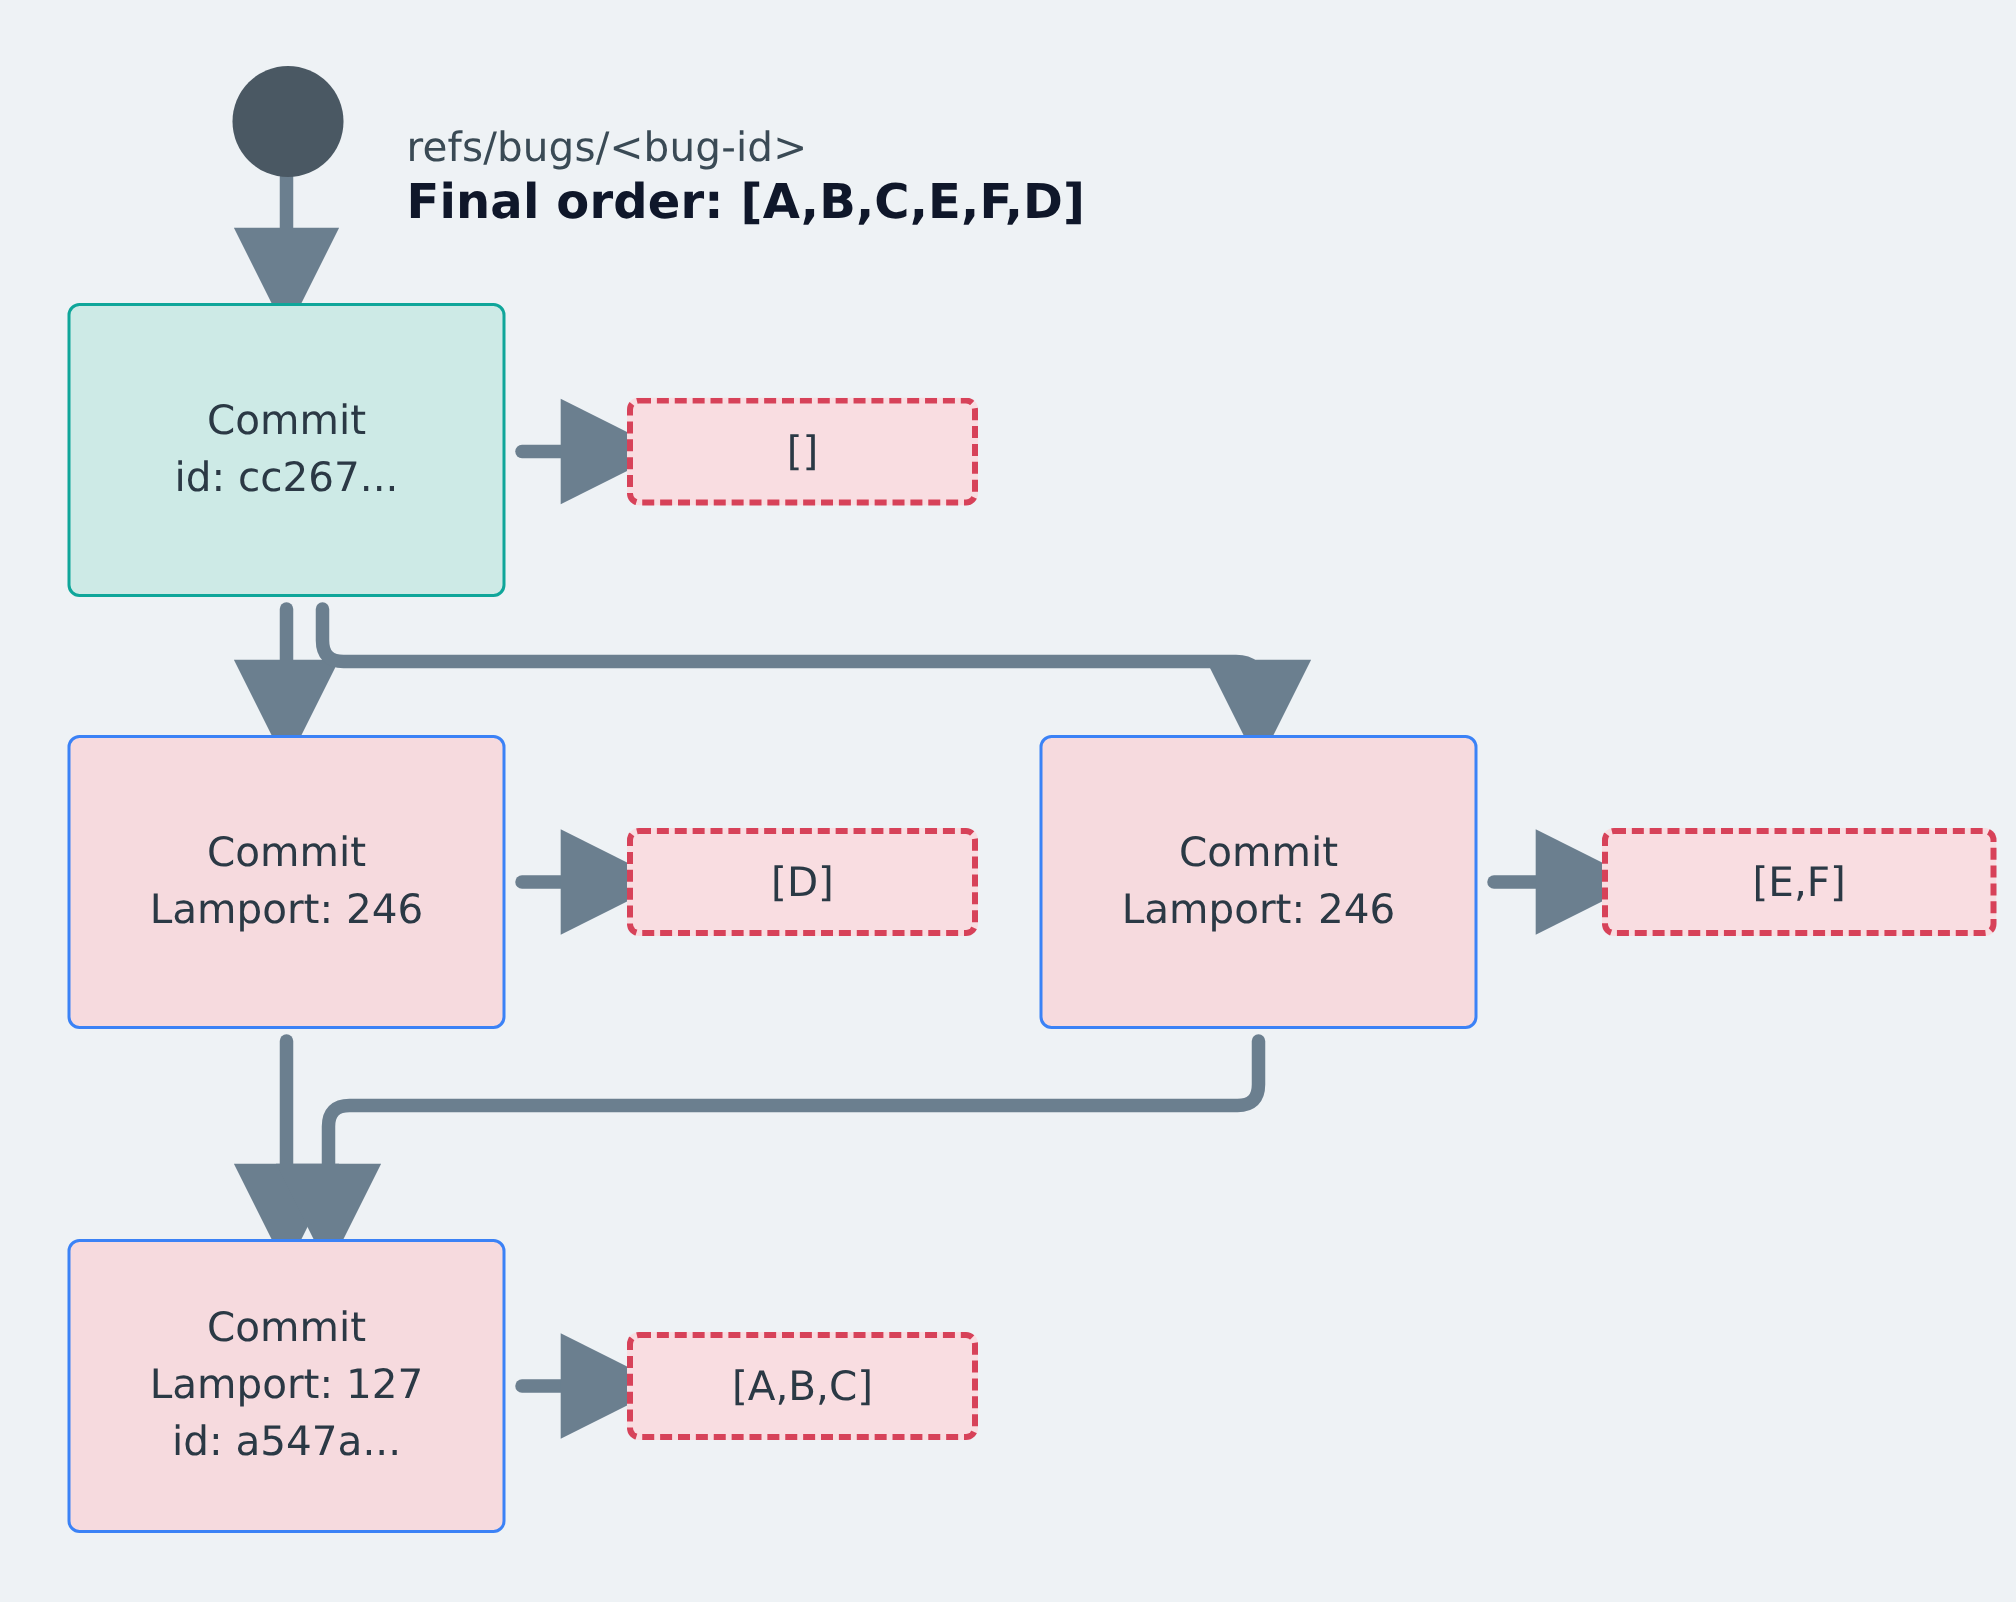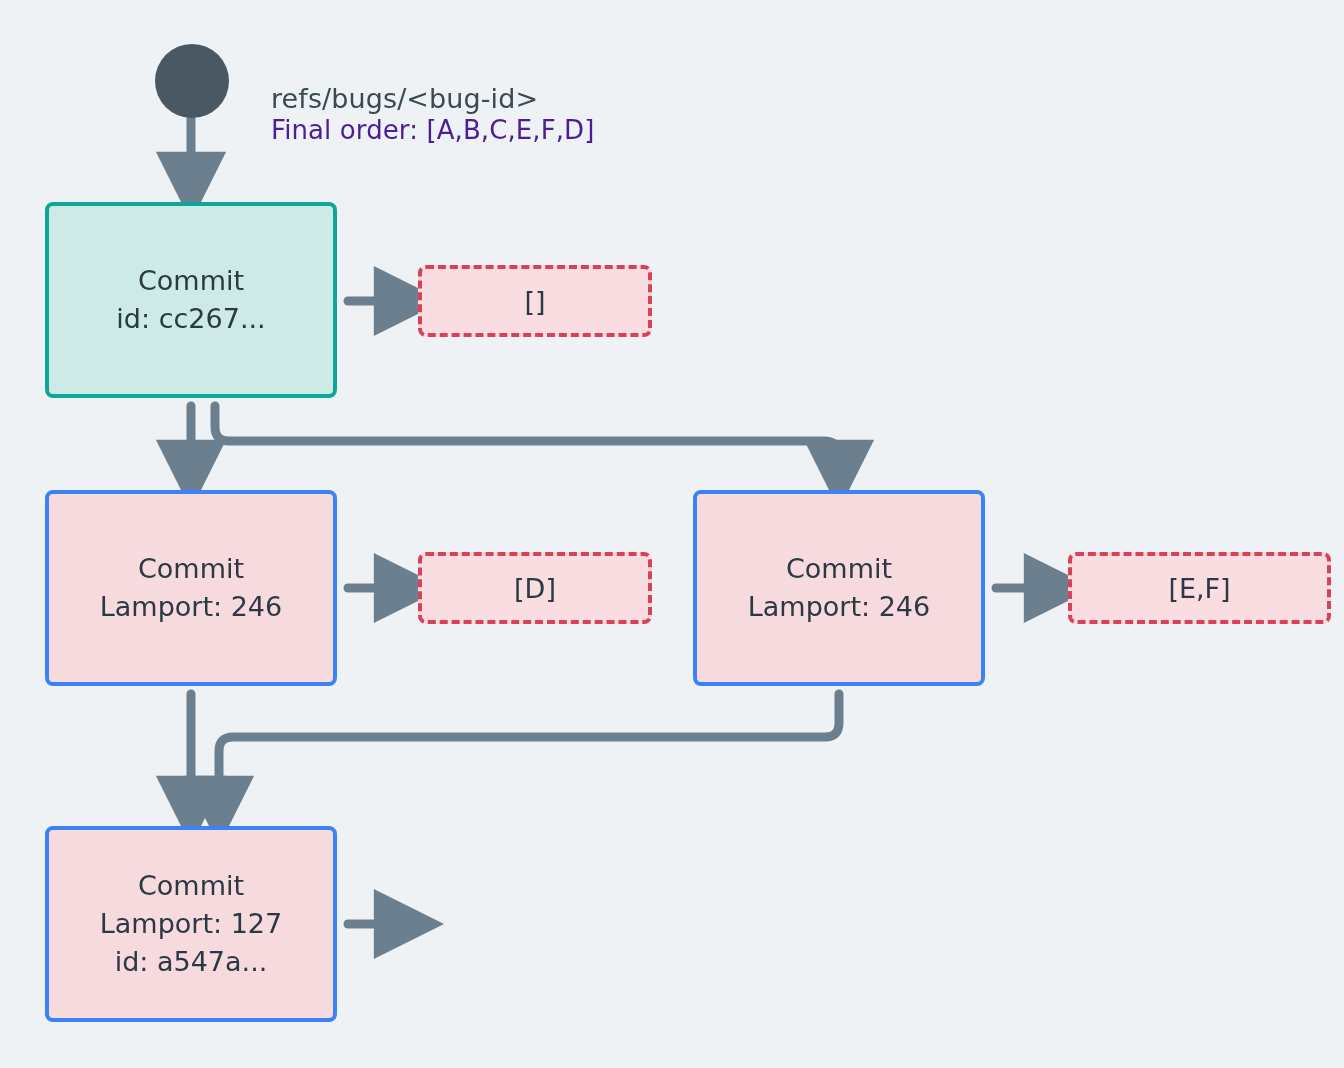--- a/index.html
+++ b/index.html
@@ -42,35 +42,35 @@
   
   .ref-label {
     position: absolute;
     font-size: 27px;
     color: #3a4a55;
     white-space: nowrap;
     letter-spacing: 0.1px;
   }
   .order-label {
     position: absolute;
-    font-size: 26px;
-    font-weight: normal;
-    color: #4c1d95;
+    font-size: 32px;
+    font-weight: bold;
+    color: #0f172a;
     white-space: nowrap;
     letter-spacing: 0.1px;
   }
 
   
   .commit {
     position: absolute;
     box-sizing: border-box;
     width: 292px;
     height: 196px;
     border-radius: 8px;
-    border: 4px solid #3b82f6;
+    border: 2px solid #3b82f6;
     background: #f6dade;
     display: flex;
     flex-direction: column;
     align-items: center;
     justify-content: center;
     line-height: 1.42;
   }
   .commit.root-commit {
     border-color: #0fa69a;
     background: #cdeae6;
@@ -161,14 +161,17 @@
   <div class="opbox" style="left:1068px; top:552px; width:263px;">
     <div class="ln">[E,F]</div>
   </div>
 
   <div class="commit" style="left:45px; top:826px;">
     <div class="ln">Commit</div>
     <div class="ln">Lamport: 127</div>
     <div class="ln">id: a547a...</div>
   </div>
 
+  <div class="opbox" style="left:418px; top:888px; width:234px;">
+    <div class="ln">[A,B,C]</div>
+  </div>
 
 </div>
 
 </body></html>

